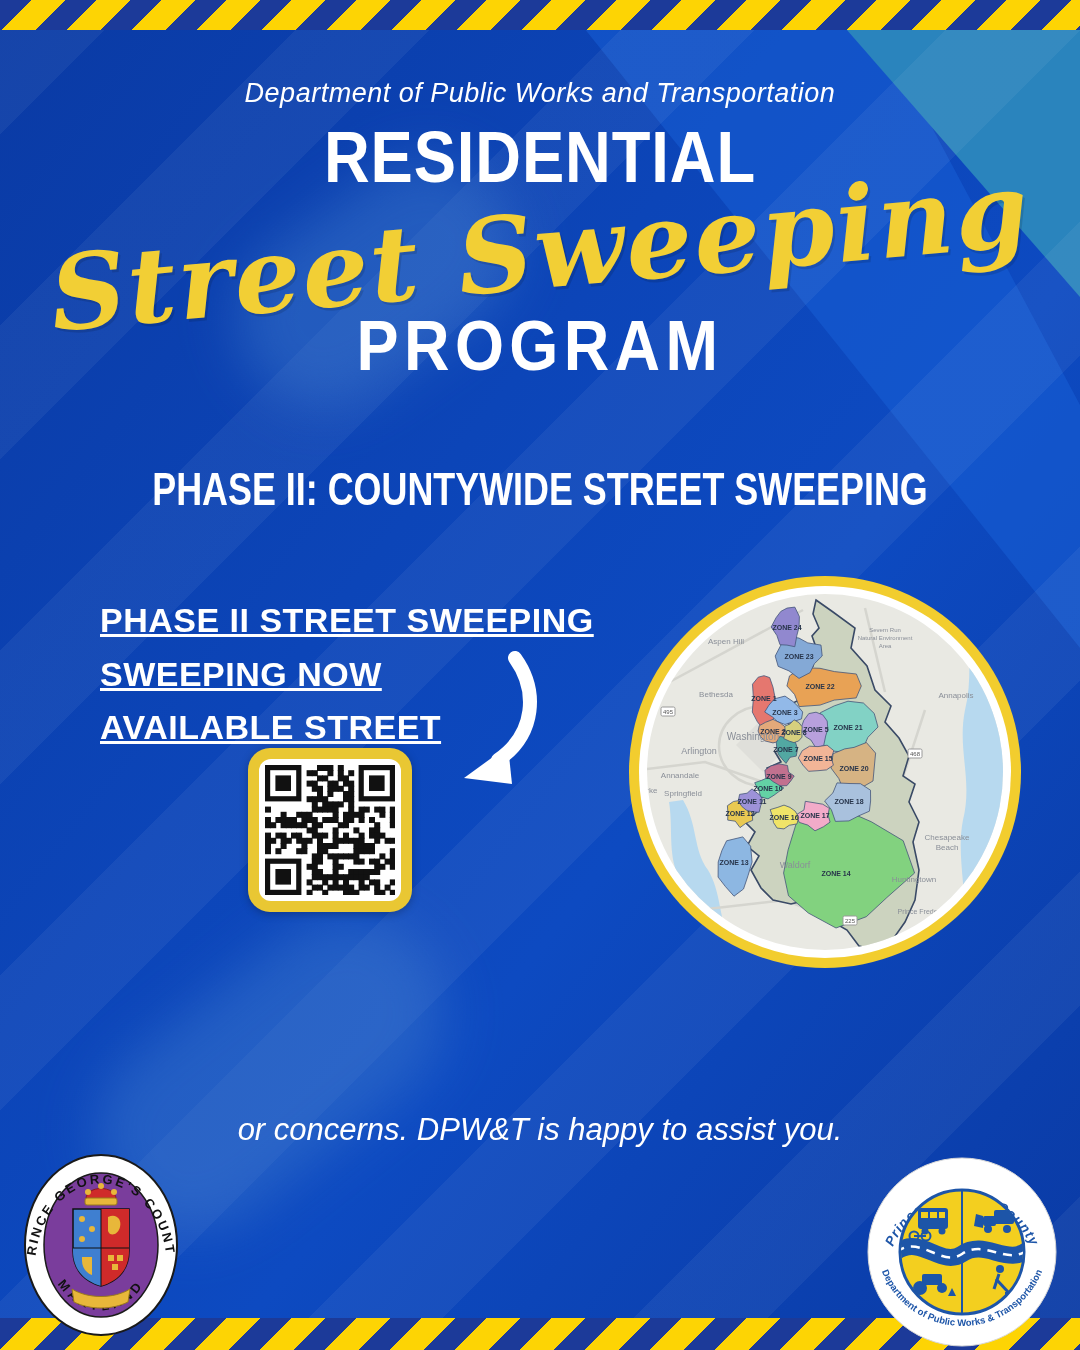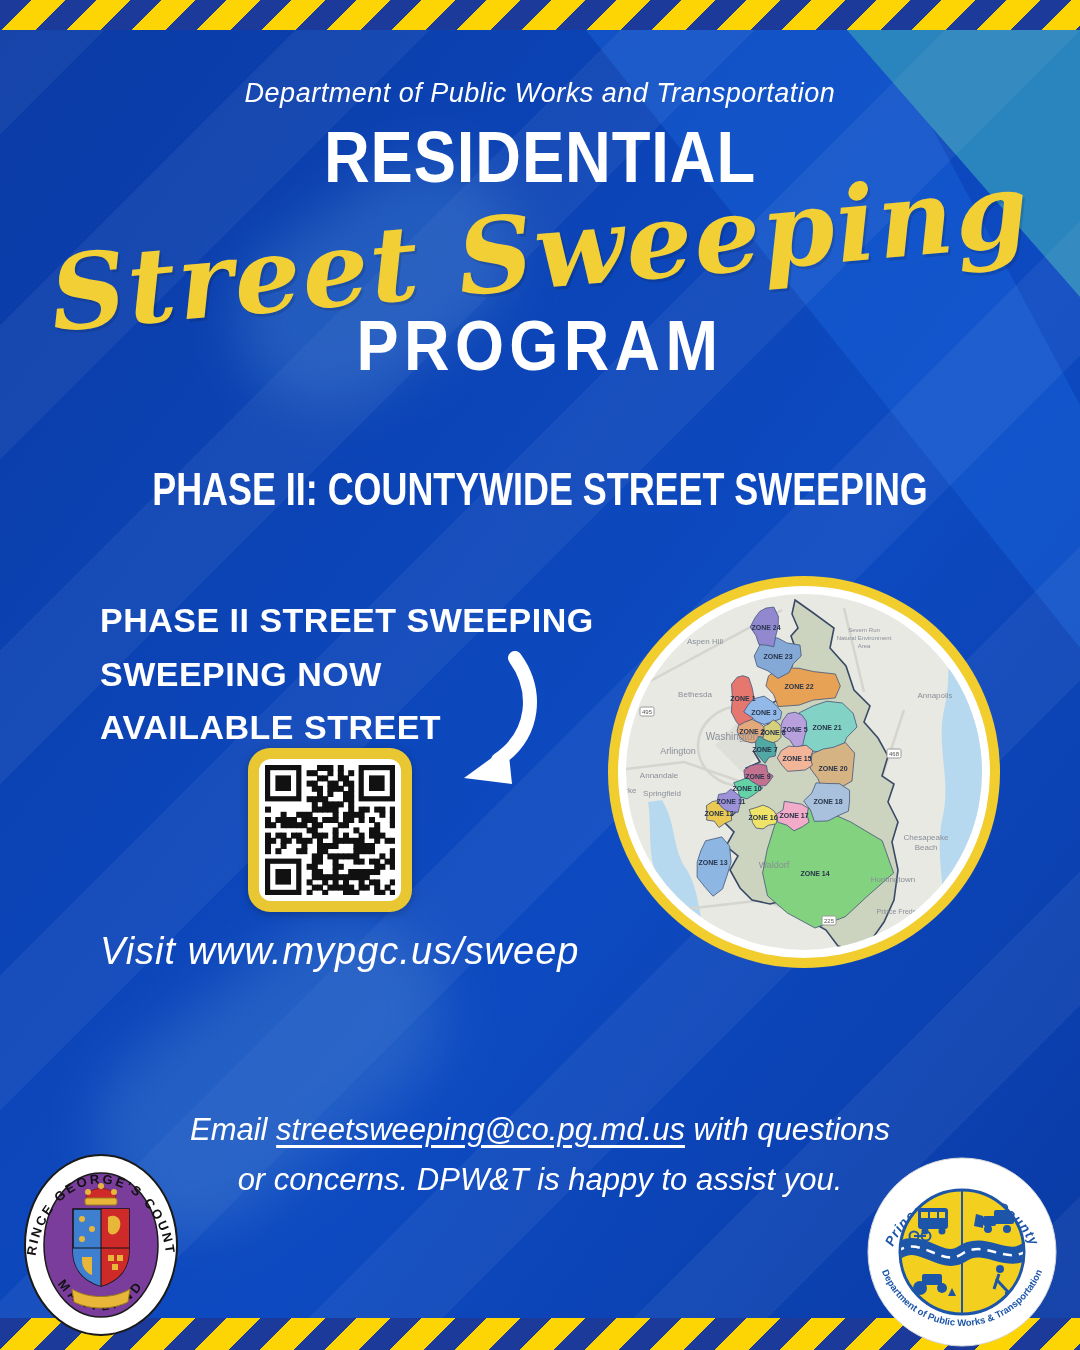--- a/index.html
+++ b/index.html
@@ -26,29 +26,29 @@
   .title-top{top:116px;font-size:72px;font-weight:800;letter-spacing:1px;
     transform:scaleX(.88);transform-origin:center;}
   .title-script{top:190px;font-family:"DejaVu Serif",serif;font-style:italic;font-weight:700;
     font-size:104px;color:#f2cf35;transform:rotate(-5deg);transform-origin:center;
     text-shadow:2px 3px 0 rgba(0,0,0,.12);letter-spacing:2px;}
   .title-bottom{top:306px;font-size:70px;font-weight:800;letter-spacing:6px;
     transform:scaleX(.9);transform-origin:center;}
   .phase-heading{top:462px;font-size:46px;font-weight:800;white-space:nowrap;
     transform:scaleX(.78);transform-origin:center;}
   .schedule{position:absolute;left:100px;top:594px;font-size:34px;font-weight:700;
-    line-height:1.58;letter-spacing:.5px;}
+    line-height:1.58;letter-spacing:.5px;text-decoration:underline;}
   .arrow-svg{position:absolute;left:418px;top:648px;}
   .qr-wrap{position:absolute;left:248px;top:748px;width:164px;height:164px;background:#e9c733;
     border-radius:22px;padding:0;box-shadow:0 2px 8px rgba(0,0,0,.25);}
   .qr-inner{position:absolute;left:11px;top:11px;width:142px;height:142px;background:#fff;border-radius:12px;}
   .qr-inner svg{position:absolute;left:6px;top:6px;}
   .visit{position:absolute;left:100px;top:930px;font-size:38px;font-style:italic;font-weight:400;
     letter-spacing:1px;}
-  .map-wrap{position:absolute;left:602px;top:570px;width:404px;height:404px;}
+  .map-wrap{position:absolute;left:623px;top:570px;width:404px;height:404px;}
   .footer-text{top:1105px;font-size:31px;font-style:italic;line-height:1.6;}
   .footer-text u{text-underline-offset:5px;}
   .seal{position:absolute;left:22px;top:1153px;z-index:4;}
   .dpwt{position:absolute;left:866px;top:1156px;z-index:4;}
   .zlabel{font-family:"Liberation Sans",sans-serif;font-size:7px;font-weight:700;fill:#27344a;
     text-anchor:middle;}
   .place{font-family:"Liberation Sans",sans-serif;fill:#8a8f98;text-anchor:middle;}
   .shield-txt{font-family:"Liberation Sans",sans-serif;font-size:6px;fill:#555;text-anchor:middle;}
   .arcTop,.arcBot{font-weight:700;}
 </style>
@@ -321,21 +321,20 @@
           </g>
           <g>
             <rect x="0" y="93.60000000000001" width="36.4" height="36.4" fill="#111"></rect>
             <rect x="5.2" y="98.8" width="26" height="26" fill="#fff"></rect>
             <rect x="10.4" y="104" width="15.600000000000001" height="15.600000000000001" fill="#111"></rect>
           </g>
         </svg>
     </div>
   </div>
 
-  <div class="visit">Visit www.mypgc.us/sweep</div>
 
   <div class="map-wrap">
     <svg width="404" height="404" viewBox="0 0 404 404">
       <defs>
           <clipPath id="mapClip">
             <circle cx="202" cy="202" r="178"></circle>
           </clipPath>
         </defs>
       <circle cx="202" cy="202" r="196" fill="#f2cd2e"></circle>
       <circle cx="202" cy="202" r="186" fill="#ffffff"></circle>
@@ -425,21 +424,20 @@
             <rect x="285" y="179" width="14" height="9" fill="#fff" stroke="#999" rx="1.5"></rect>
             <text x="292" y="186" class="shield-txt">468</text>
             <rect x="220" y="346" width="14" height="9" fill="#fff" stroke="#999" rx="1.5"></rect>
             <text x="227" y="353" class="shield-txt">225</text>
           </g>
       </g>
     </svg>
   </div>
 
   <div class="center footer-text">
-    <div><span>Email </span><u>streetsweeping@co.pg.md.us</u><span> with questions</span></div>
     <div>or concerns. DPW&amp;T is happy to assist you.</div>
   </div>
 
   <svg class="seal" width="158" height="185" viewBox="0 0 158 185">
     <defs>
       <path id="sealTop" d="M14,100 A66,84 0 0 1 144,100"></path>
       <path id="sealBot" d="M24,104 A58,78 0 0 0 134,104"></path>
     </defs>
     <ellipse cx="79" cy="92" rx="76" ry="90" fill="#fff" stroke="#1a1a1a" stroke-width="2"></ellipse>
     <ellipse cx="79" cy="92" rx="57" ry="72" fill="#7a3d9c" stroke="#1a1a1a" stroke-width="1.5"></ellipse>

